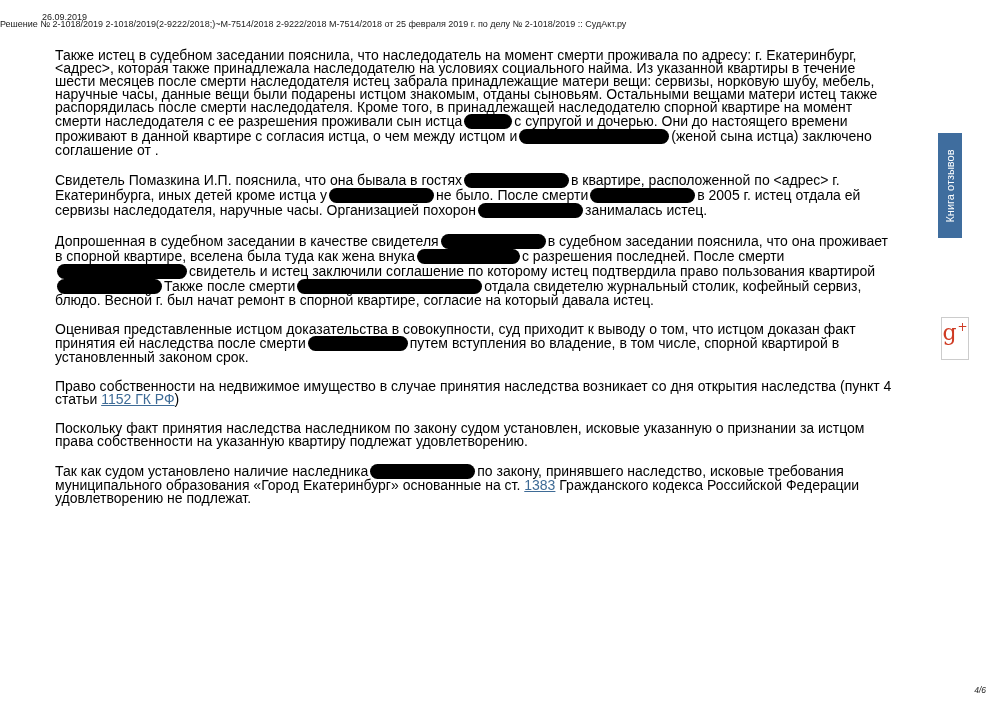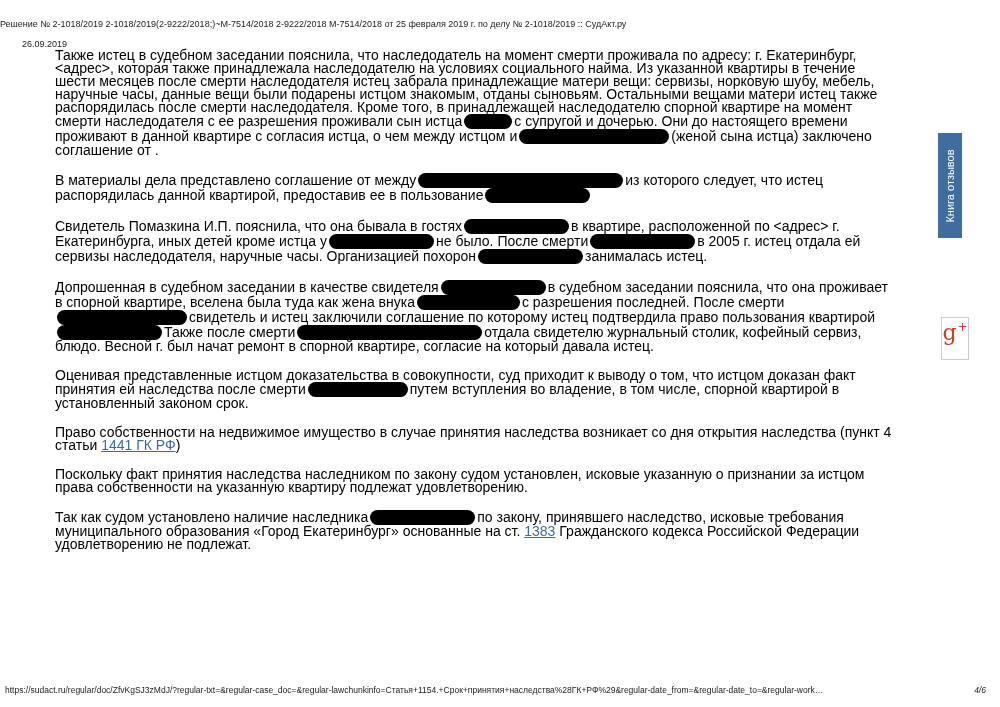--- a/index.html
+++ b/index.html
@@ -1,21 +1,21 @@
 <!DOCTYPE html>
 <html><head>
 <meta charset="utf-8">
 <style>
   * { margin:0; padding:0; box-sizing:border-box; }
   html,body { width:1000px; height:707px; background:#ffffff; overflow:hidden; }
   body { font-family:"Liberation Sans", sans-serif; color:#000; position:relative; }
 
   .print-header { position:absolute; top:12px; left:0; width:1000px; height:14px;
                   font-size:9px; color:#1a1a1a; }
-  .print-date { position:absolute; left:22px; top:0; white-space:nowrap;margin-top:27px; }
+  .print-date { position:absolute; left:42px; top:0; white-space:nowrap; }
   .doc-title { position:absolute; left:0; width:100%; text-align:left; top:7px; }
 
   .document-body { position:absolute; left:55px; top:49px; width:840px;
                    font-size:14px; line-height:13px; color:#000; }
   .document-body p { margin:0 0 16px 0; }
 
   .redaction { display:inline-block; background:#000; height:15px; border-radius:8px;
                vertical-align:-3px; margin:0 2px; }
 
   a.law-link { color:#3e6b96; text-decoration:underline; cursor:pointer; }
@@ -43,33 +43,31 @@
 </head>
 <body>
 
 <div class="print-header">
   <span class="print-date">26.09.2019</span>
   <span class="doc-title">Решение № 2-1018/2019 2-1018/2019(2-9222/2018;)~М-7514/2018 2-9222/2018 М-7514/2018 от 25 февраля 2019 г. по делу № 2-1018/2019 :: СудАкт.ру</span>
 </div>
 
 <div class="document-body">
     <p>Также истец в судебном заседании пояснила, что наследодатель на момент смерти проживала по адресу: г. Екатеринбург, &lt;адрес&gt;, которая также принадлежала наследодателю на условиях социального найма. Из указанной квартиры в течение шести месяцев после смерти наследодателя истец забрала принадлежащие матери вещи: сервизы, норковую шубу, мебель, наручные часы, данные вещи были подарены истцом знакомым, отданы сыновьям. Остальными вещами матери истец также распорядилась после смерти наследодателя. Кроме того, в принадлежащей наследодателю спорной квартире на момент смерти наследодателя с ее разрешения проживали сын истца<span class="redaction" style="width: 48px;"></span>с супругой и дочерью. Они до настоящего времени проживают в данной квартире с согласия истца, о чем между истцом и<span class="redaction" style="width: 150px;"></span>(женой сына истца) заключено соглашение от .</p>
-    <p>В материалы дела представлено соглашение от между<span class="redaction" style="width: 205px;"></span>из которого следует, что истец распорядилась данной квартирой, предоставив ее в пользование<span class="redaction" style="width: 105px;"></span></p>
     <p>Свидетель Помазкина И.П. пояснила, что она бывала в гостях<span class="redaction" style="width: 105px;"></span>в квартире, расположенной по &lt;адрес&gt; г. Екатеринбурга, иных детей кроме истца у<span class="redaction" style="width: 105px;"></span>не было. После смерти<span class="redaction" style="width: 105px;"></span>в 2005 г. истец отдала ей сервизы наследодателя, наручные часы. Организацией похорон<span class="redaction" style="width: 105px;"></span>занималась истец.</p>
     <p>Допрошенная в судебном заседании в качестве свидетеля<span class="redaction" style="width: 105px;"></span>в судебном заседании пояснила, что она проживает в спорной квартире, вселена была туда как жена внука<span class="redaction" style="width: 103px;"></span>с разрешения последней. После смерти<span class="redaction" style="width: 130px;"></span>свидетель и истец заключили соглашение по которому истец подтвердила право пользования квартирой<span class="redaction" style="width: 105px;"></span>Также после смерти<span class="redaction" style="width: 185px;"></span>отдала свидетелю журнальный столик, кофейный сервиз, блюдо. Весной г. был начат ремонт в спорной квартире, согласие на который давала истец.</p>
     <p>Оценивая представленные истцом доказательства в совокупности, суд приходит к выводу о том, что истцом доказан факт принятия ей наследства после смерти<span class="redaction" style="width: 100px;"></span>путем вступления во владение, в том числе, спорной квартирой в установленный законом срок.</p>
-    <p>Право собственности на недвижимое имущество в случае принятия наследства возникает со дня открытия наследства (пункт 4 статьи <a class="law-link">1441 ГК РФ</a>)</p>
+    <p>Право собственности на недвижимое имущество в случае принятия наследства возникает со дня открытия наследства (пункт 4 статьи <a class="law-link">1152 ГК РФ</a>)</p>
     <p>Поскольку факт принятия наследства наследником по закону судом установлен, исковые указанную о признании за истцом права собственности на указанную квартиру подлежат удовлетворению.</p>
     <p>Так как судом установлено наличие наследника<span class="redaction" style="width: 105px;"></span>по закону, принявшего наследство, исковые требования муниципального образования «Город Екатеринбург» основанные на ст. <a class="law-link">1383</a> Гражданского кодекса Российской Федерации удовлетворению не подлежат.</p>
   </div>
 
 <div class="feedback-tab">
   <span>Книга отзывов</span>
 </div>
 
 <div class="gplus-button">
   <span class="g">g</span><span class="plus">+</span>
 </div>
 
 <div class="print-footer">
-  <span class="footer-url">https://sudact.ru/regular/doc/ZfvKgSJ3zMdJ/?regular-txt=&amp;regular-case_doc=&amp;regular-lawchunkinfo=Статья+1154.+Срок+принятия+наследства%28ГК+РФ%29&amp;regular-date_from=&amp;regular-date_to=&amp;regular-work…</span>
   <span class="page-number">4/6</span>
 </div>
 
 </body></html>

